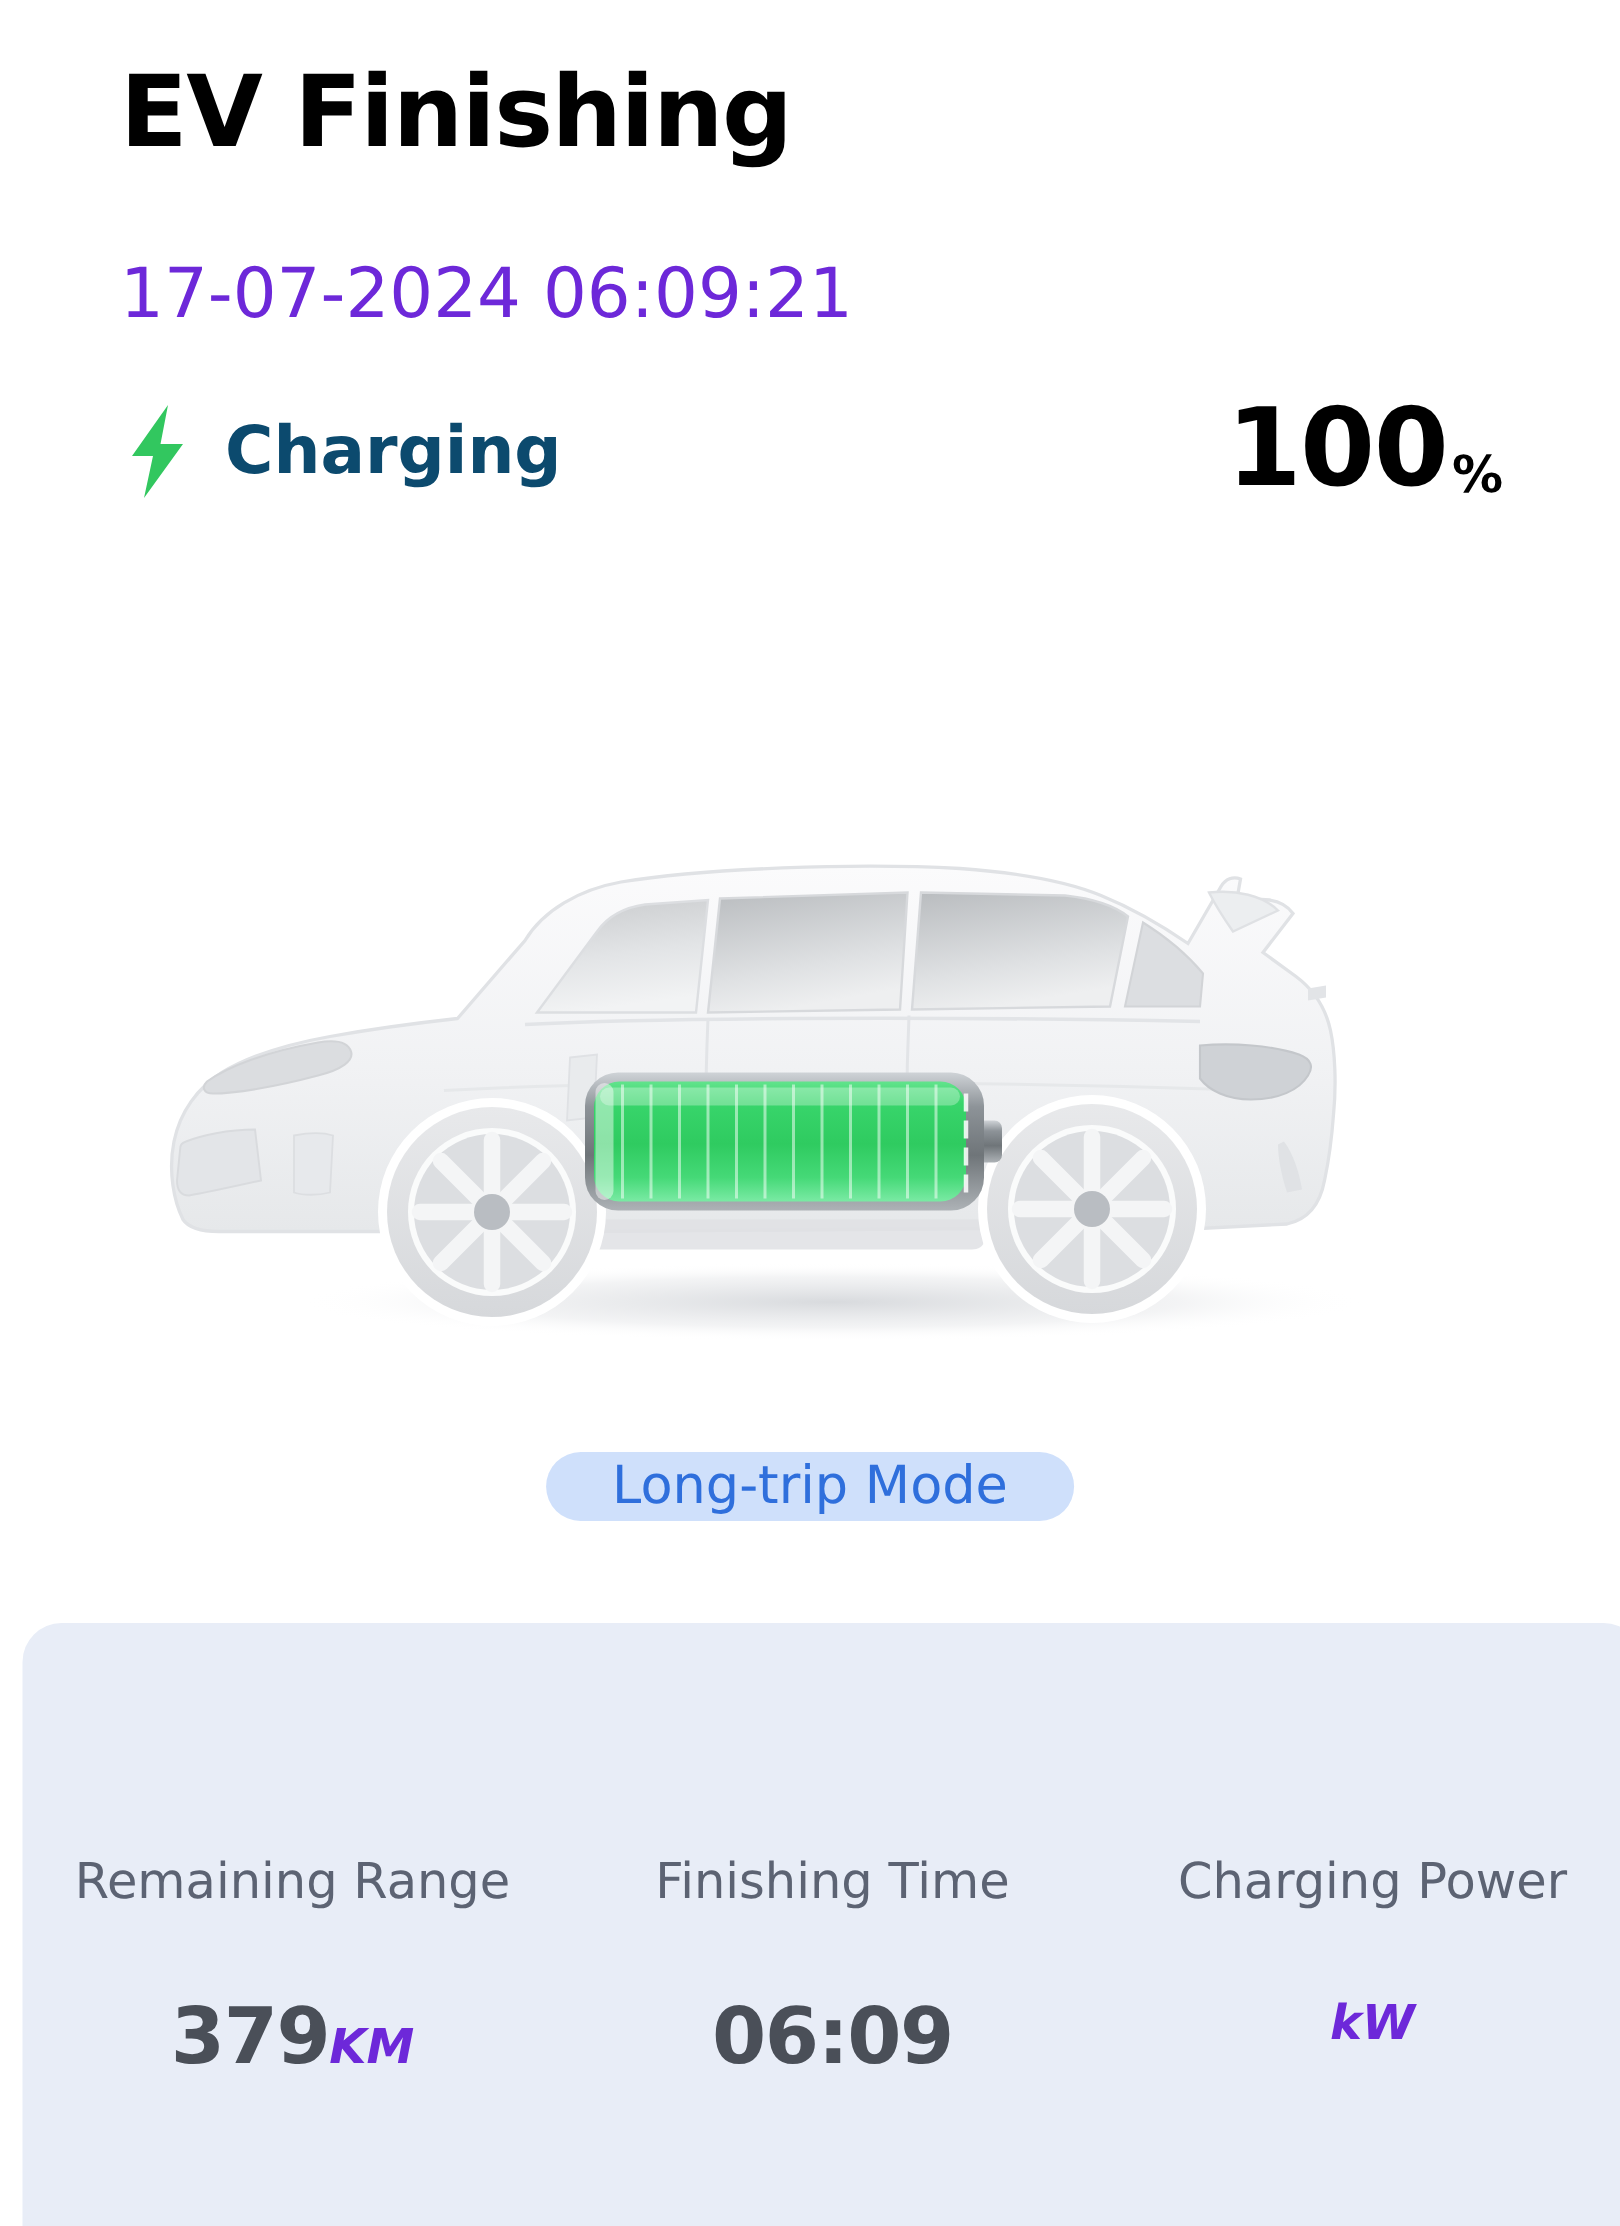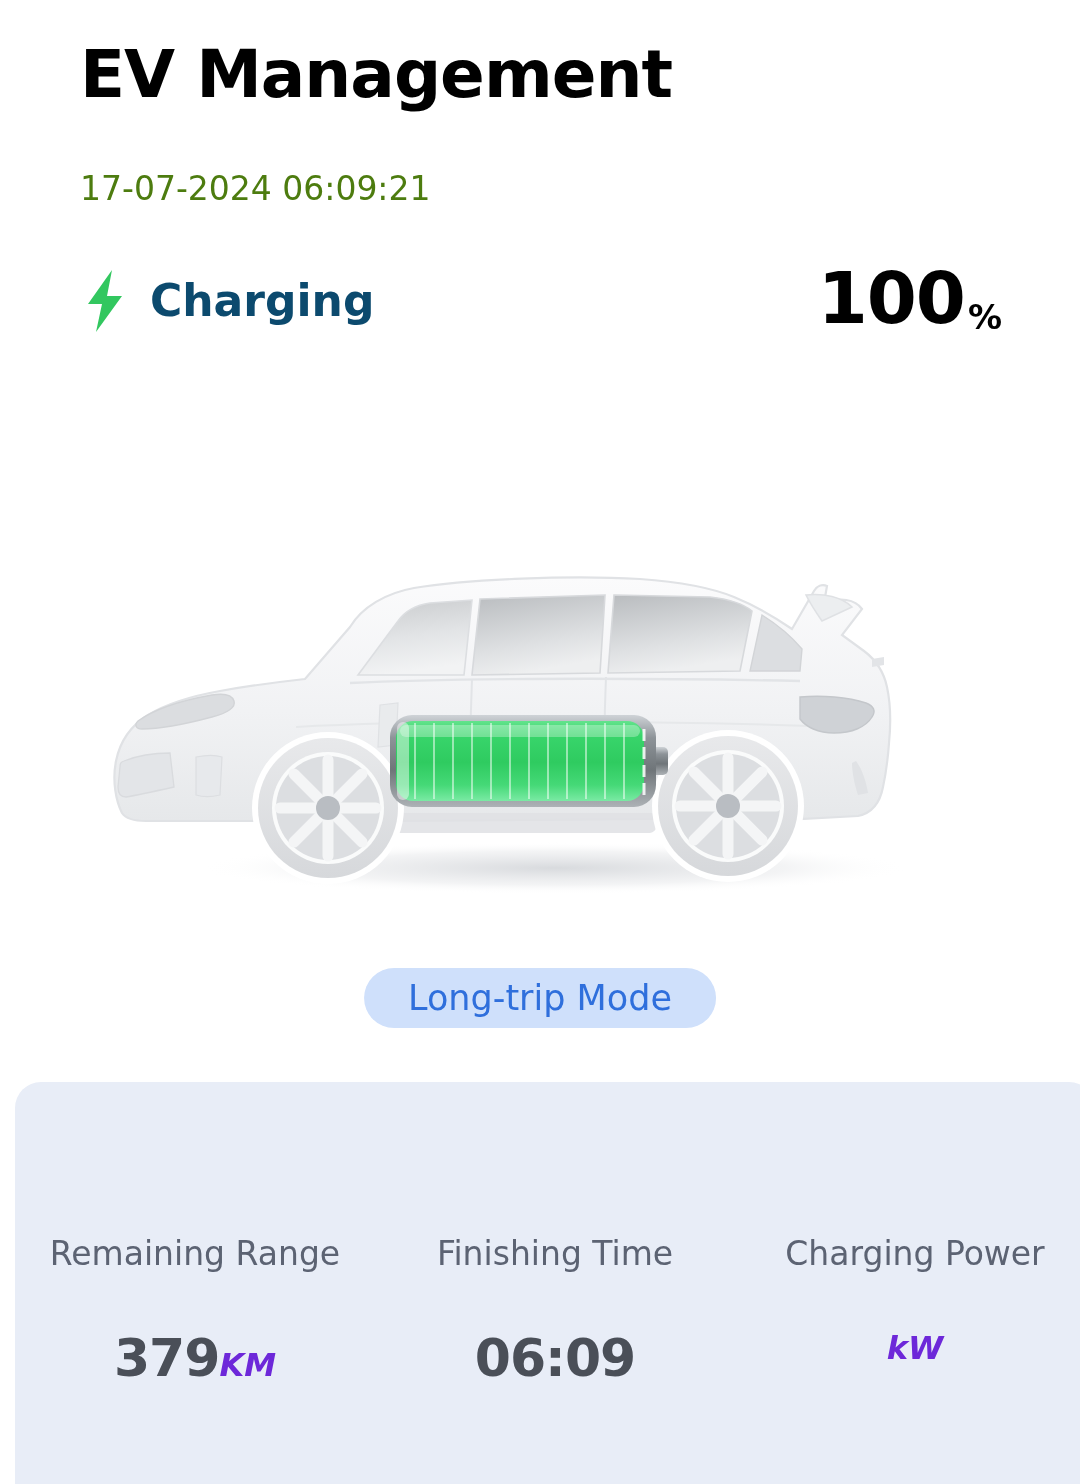--- a/index.html
+++ b/index.html
@@ -29,23 +29,23 @@
     font-weight: 700;
     color: #000000;
     letter-spacing: -1px;
     line-height: 1;
     white-space: nowrap;
   }
   #timestamp {
     position: absolute;
     left: 80px;
     top: 172px;
-    font-size: 33px;
+    font-size: 46px;
     font-weight: 400;
-    color: #4d7c0f;
+    color: #6d28d9;
     line-height: 1;
     white-space: nowrap;
   }
 
   
   #status-row {
     position: absolute;
     left: 0;
     top: 262px;
     width: 1080px;
@@ -105,21 +105,21 @@
     width: 880px;
     height: 360px;
   }
 
   
   #mode-pill {
     position: absolute;
     left: 50%;
     transform: translateX(-50%);
     top: 968px;
-    height: 60px;
+    height: 46px;
     padding: 0 44px;
     border-radius: 31px;
     background: #cfe0fb;
     display: flex;
     align-items: center;
     justify-content: center;
     cursor: pointer;
     border: none;
   }
   #mode-pill-label {
@@ -186,21 +186,21 @@
     color: #6d28d9;
     margin-left: 0;
     line-height: 1;
     font-style: italic;
   }
 </style>
 </head>
 <body>
 
 <div id="header">
-  <div id="page-title">EV Management</div>
+  <div id="page-title">EV Finishing</div>
   <div id="timestamp">17-07-2024 06:09:21</div>
 </div>
 
 <div id="status-row">
 
   <svg id="bolt-icon" viewBox="0 0 46 62">
     <polygon points="30,0 6,34 20,34 14,62 40,26 25,26" fill="#32c75f"></polygon>
   </svg>
 
   <div id="status-label">Charging</div>

